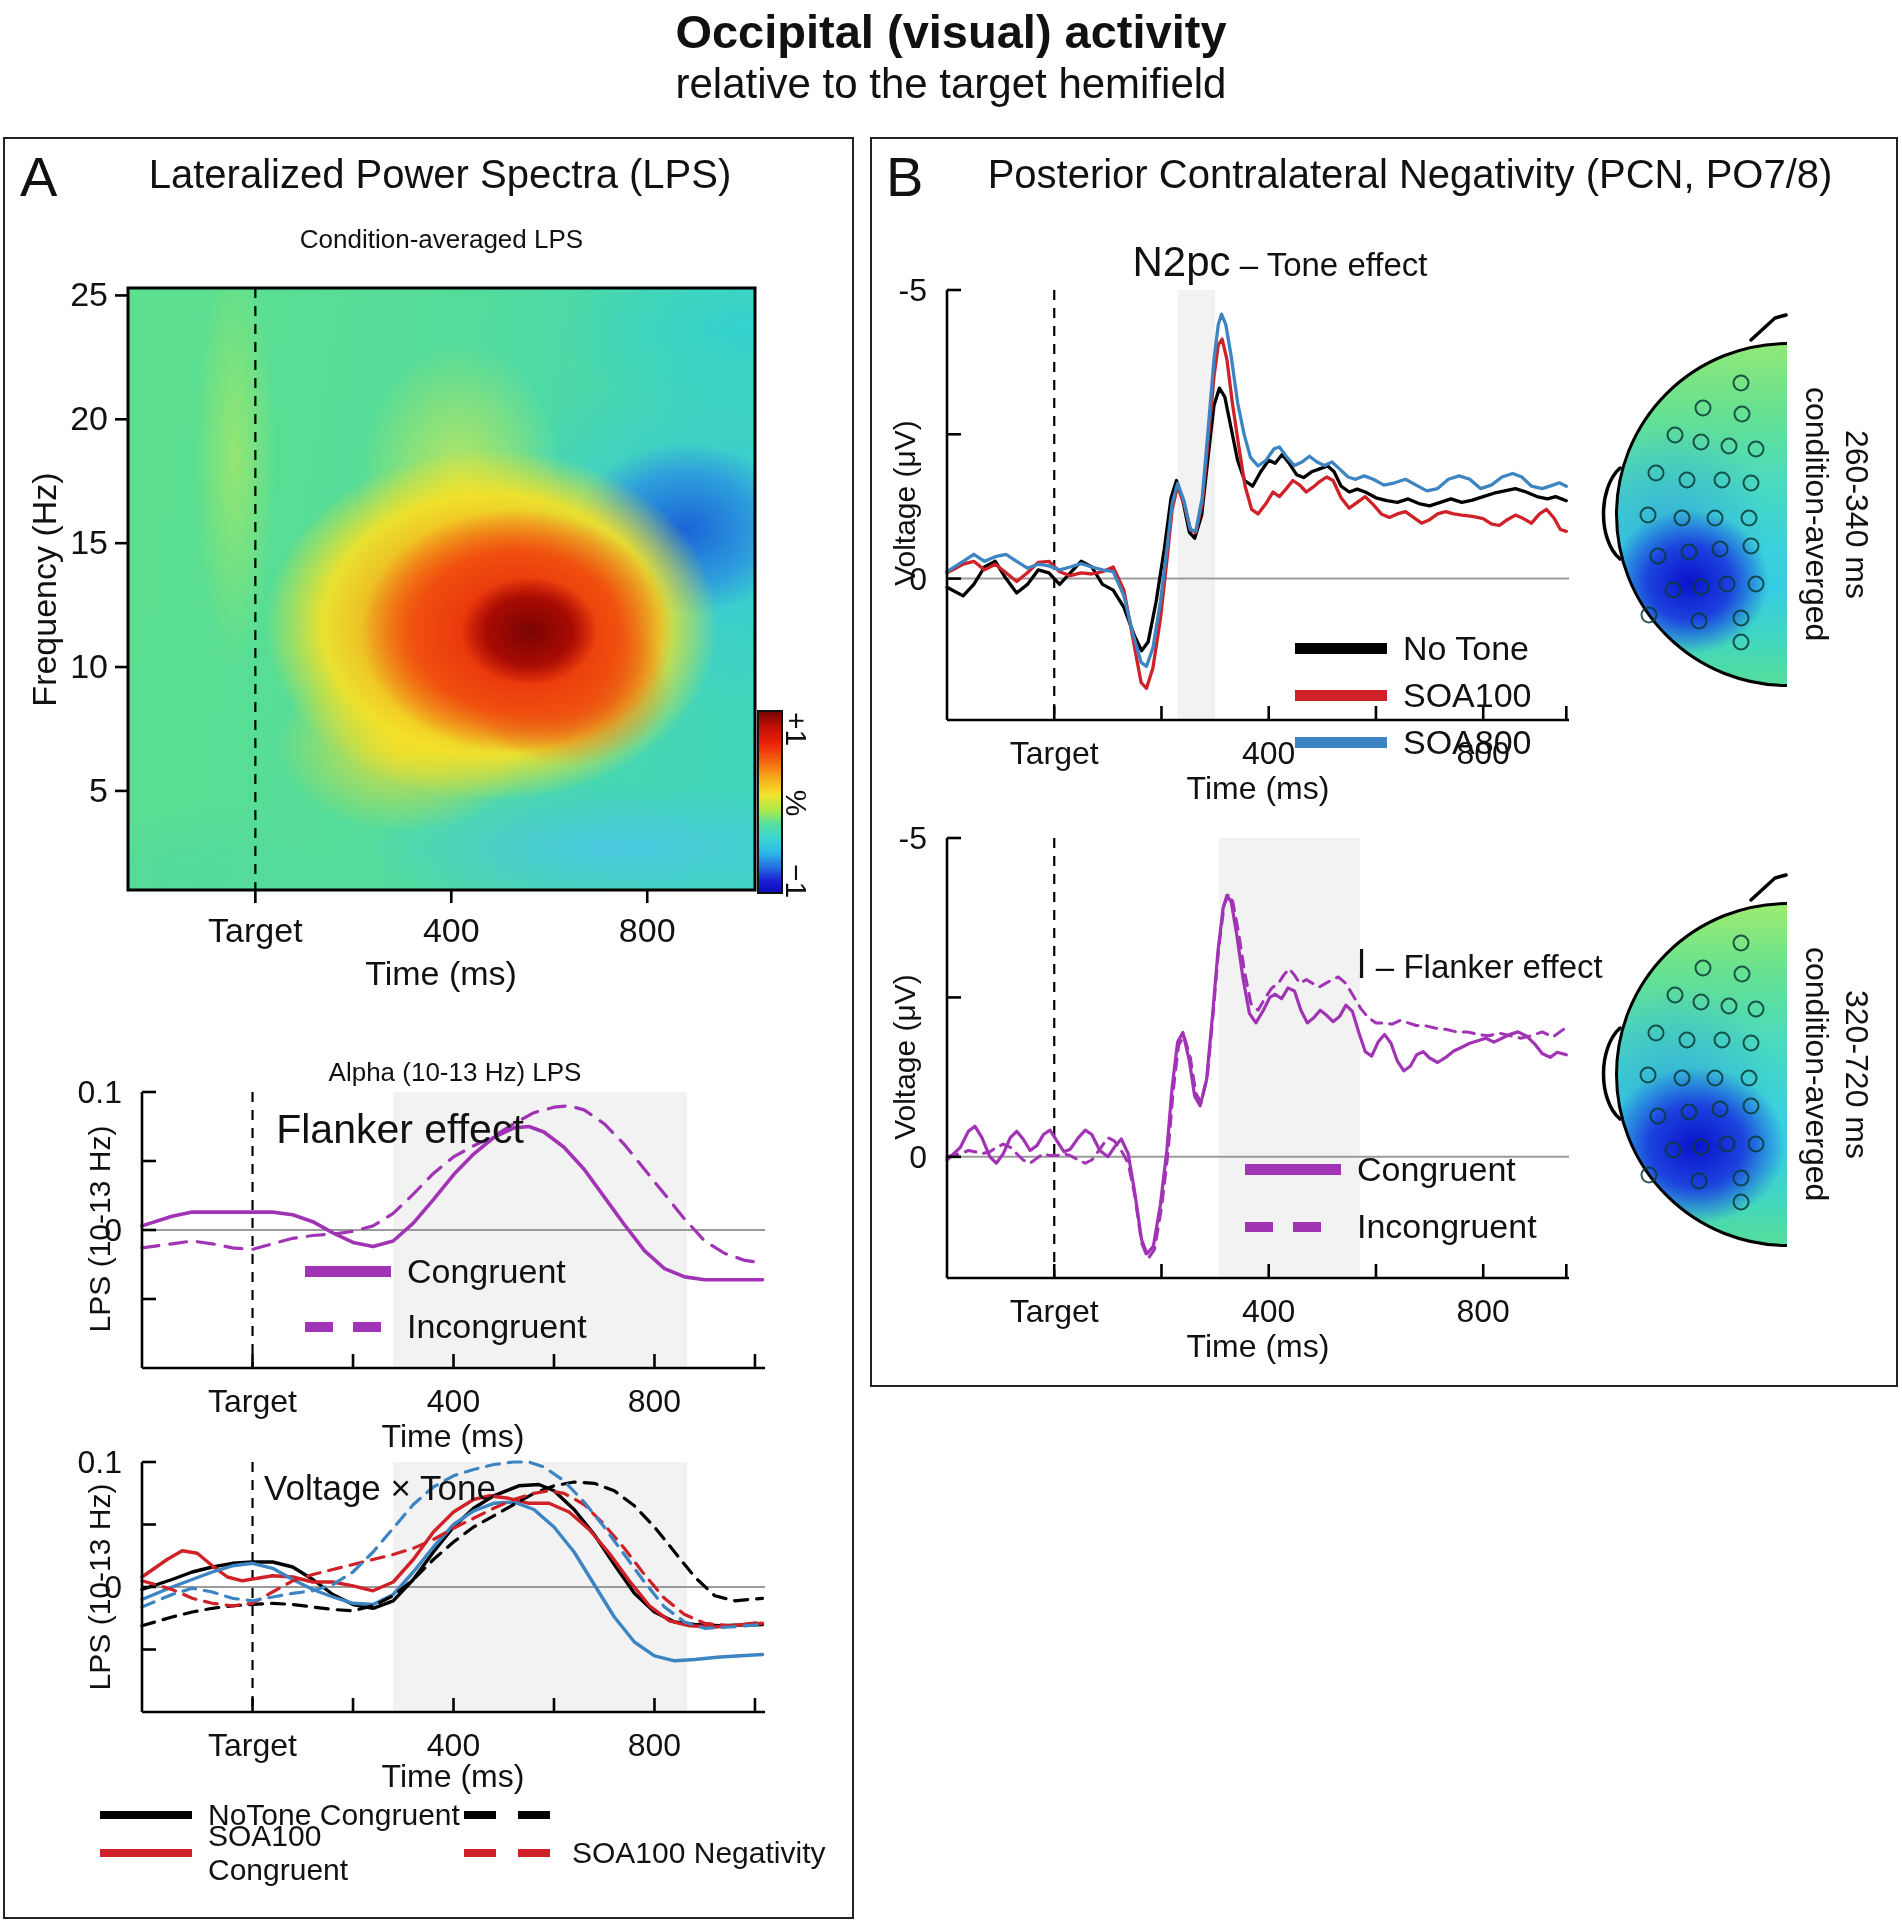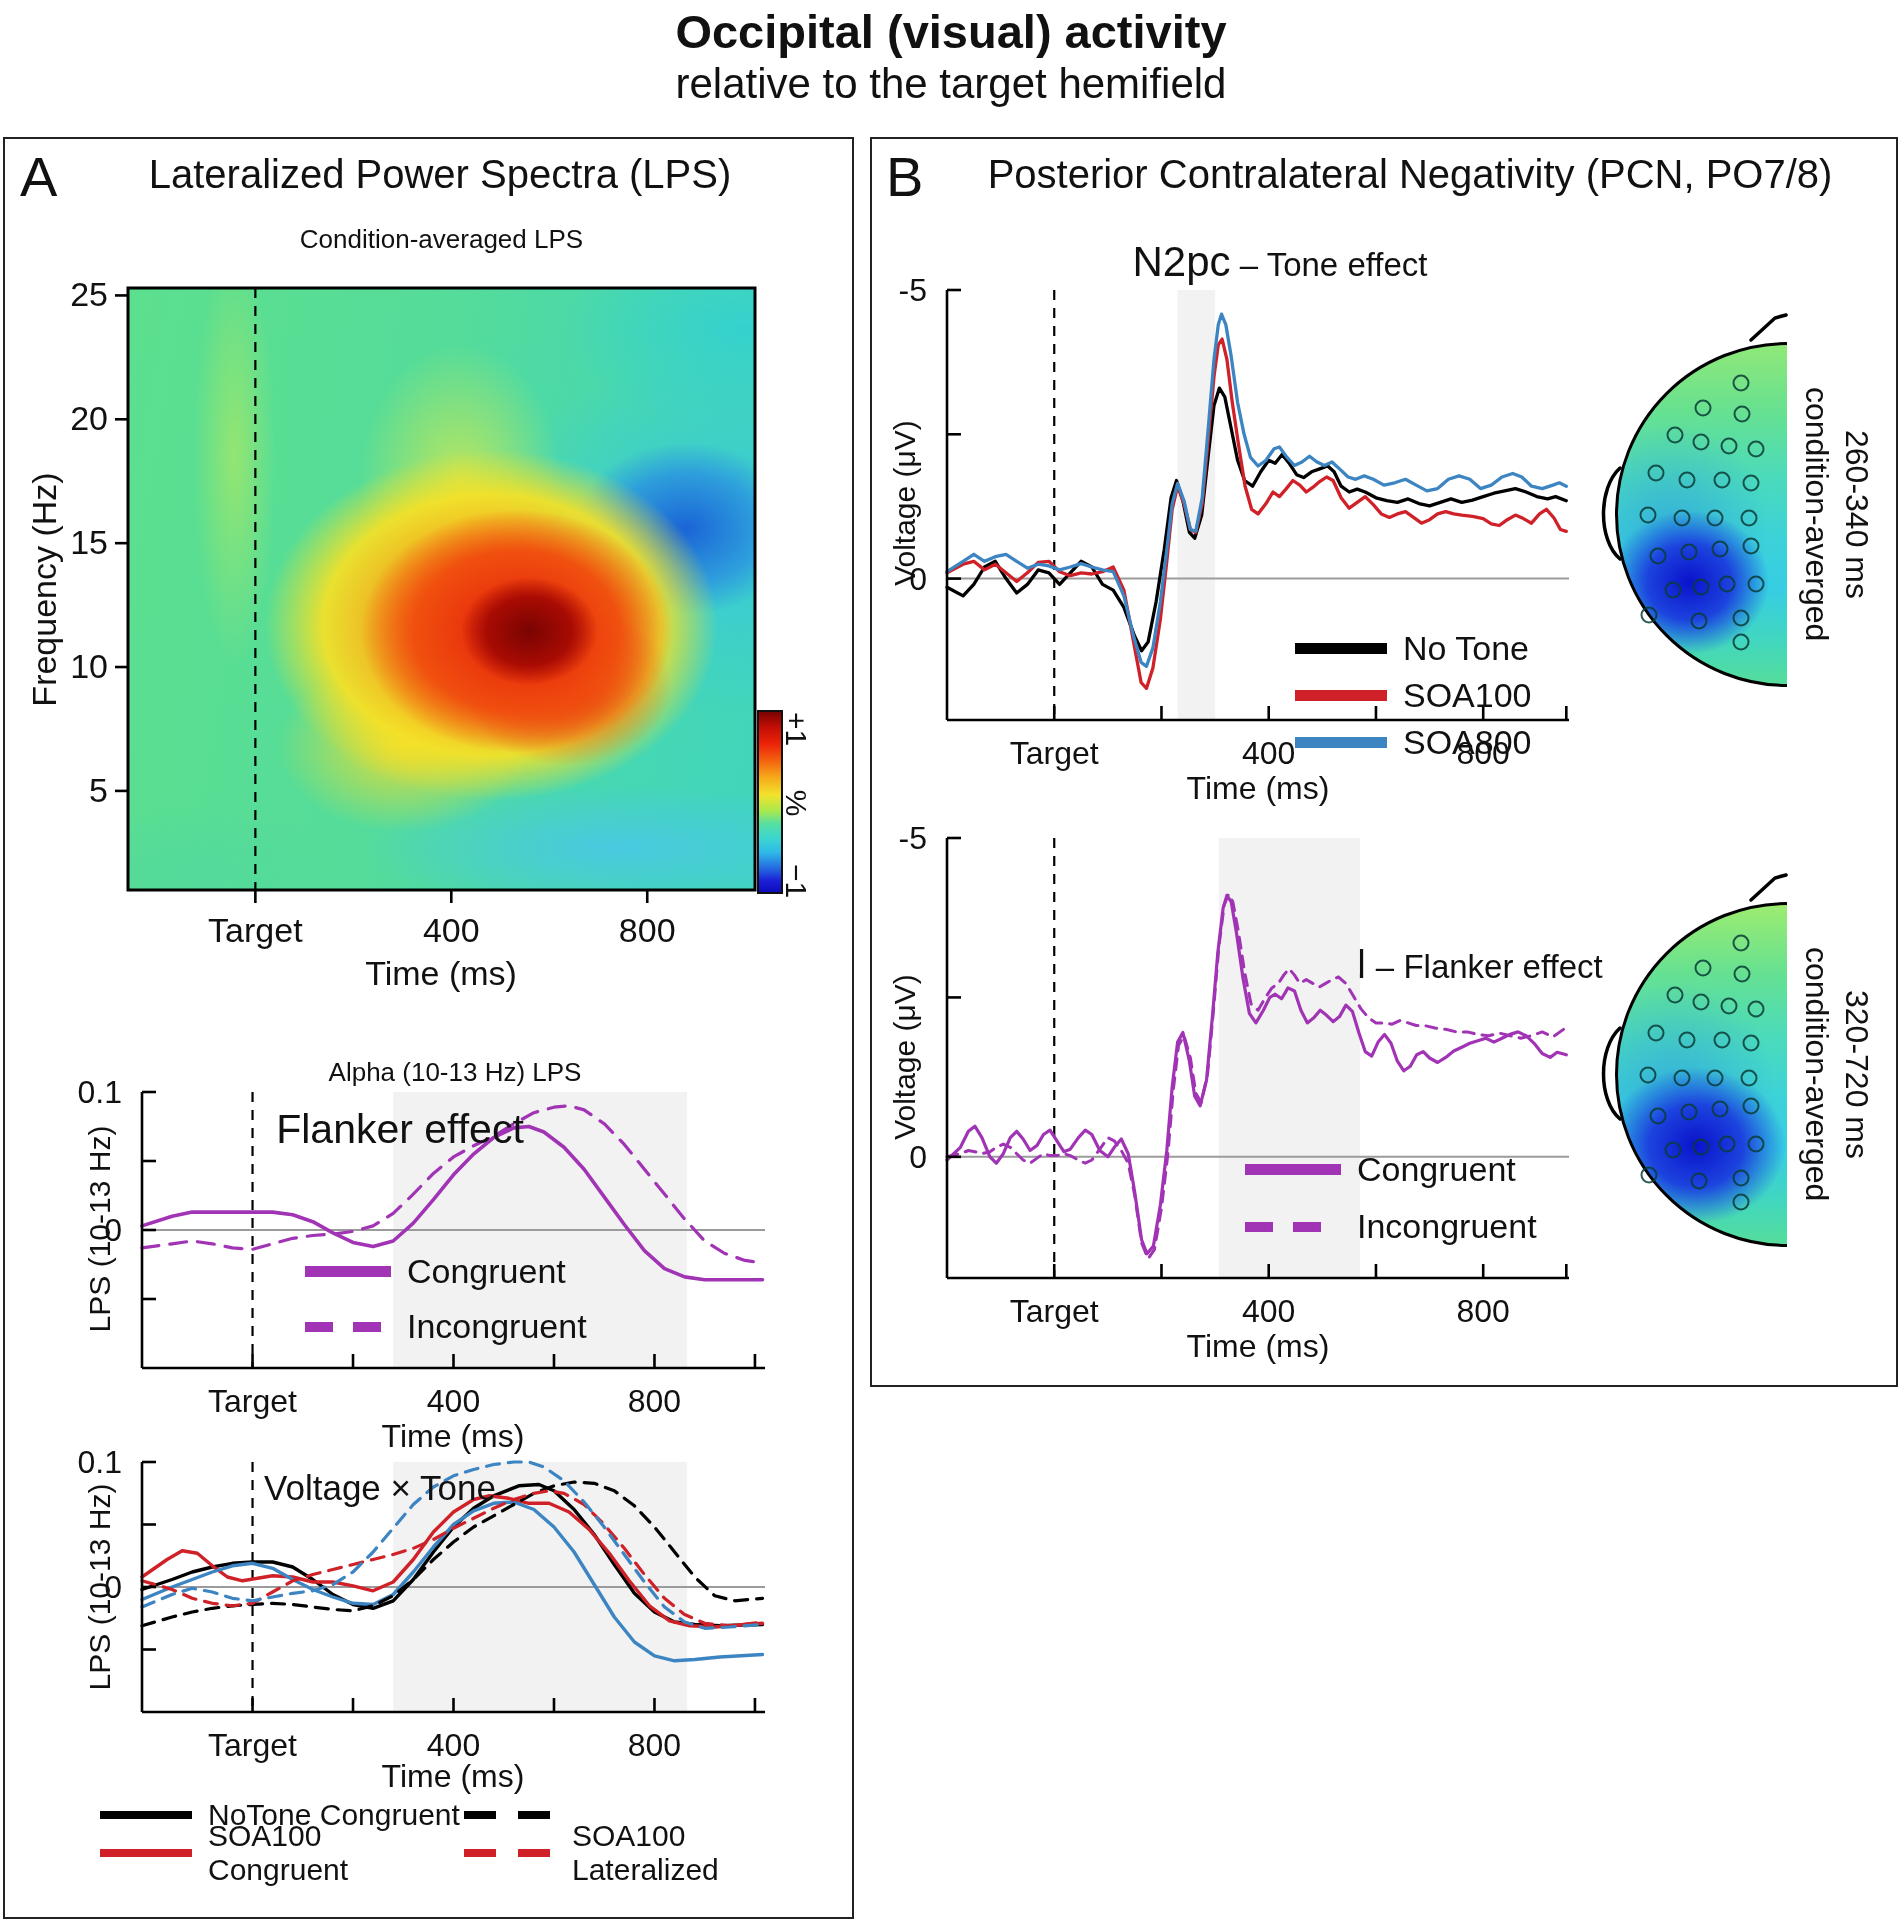--- a/index.html
+++ b/index.html
@@ -199,21 +199,21 @@
   <div class="abs" style="left:100px;top:1796px;">
     <div class="bl-row">
       <div class="bl-sw c-black"></div>
       <div class="bl-lab">NoTone Congruent</div>
       <div class="bl-sw d-black"></div>
     </div>
     <div class="bl-row">
       <div class="bl-sw c-red"></div>
       <div class="bl-lab">SOA100 Congruent</div>
       <div class="bl-sw d-red"></div>
-      <div class="bl-lab">SOA100 Lateralized</div>
+      <div class="bl-lab">SOA100 Negativity</div>
     </div>
   </div>
 
   <div class="abs panel-letter" style="left:886px;top:144px;">B</div>
   <div class="abs ctr panel-title nw" style="left:930px;top:152px;width:960px;">Posterior Contralateral Negativity (PCN, PO7/8)</div>
 
   <div class="abs ctr nw" style="left:1030px;top:238px;width:500px;">
     <span style="font-size:42px;">N2pc</span><span style="font-size:33px;"> – Tone effect</span>
   </div>
   <div class="vlabel nw" style="left:705px;top:486px;width:400px;">Voltage (μV)</div>

